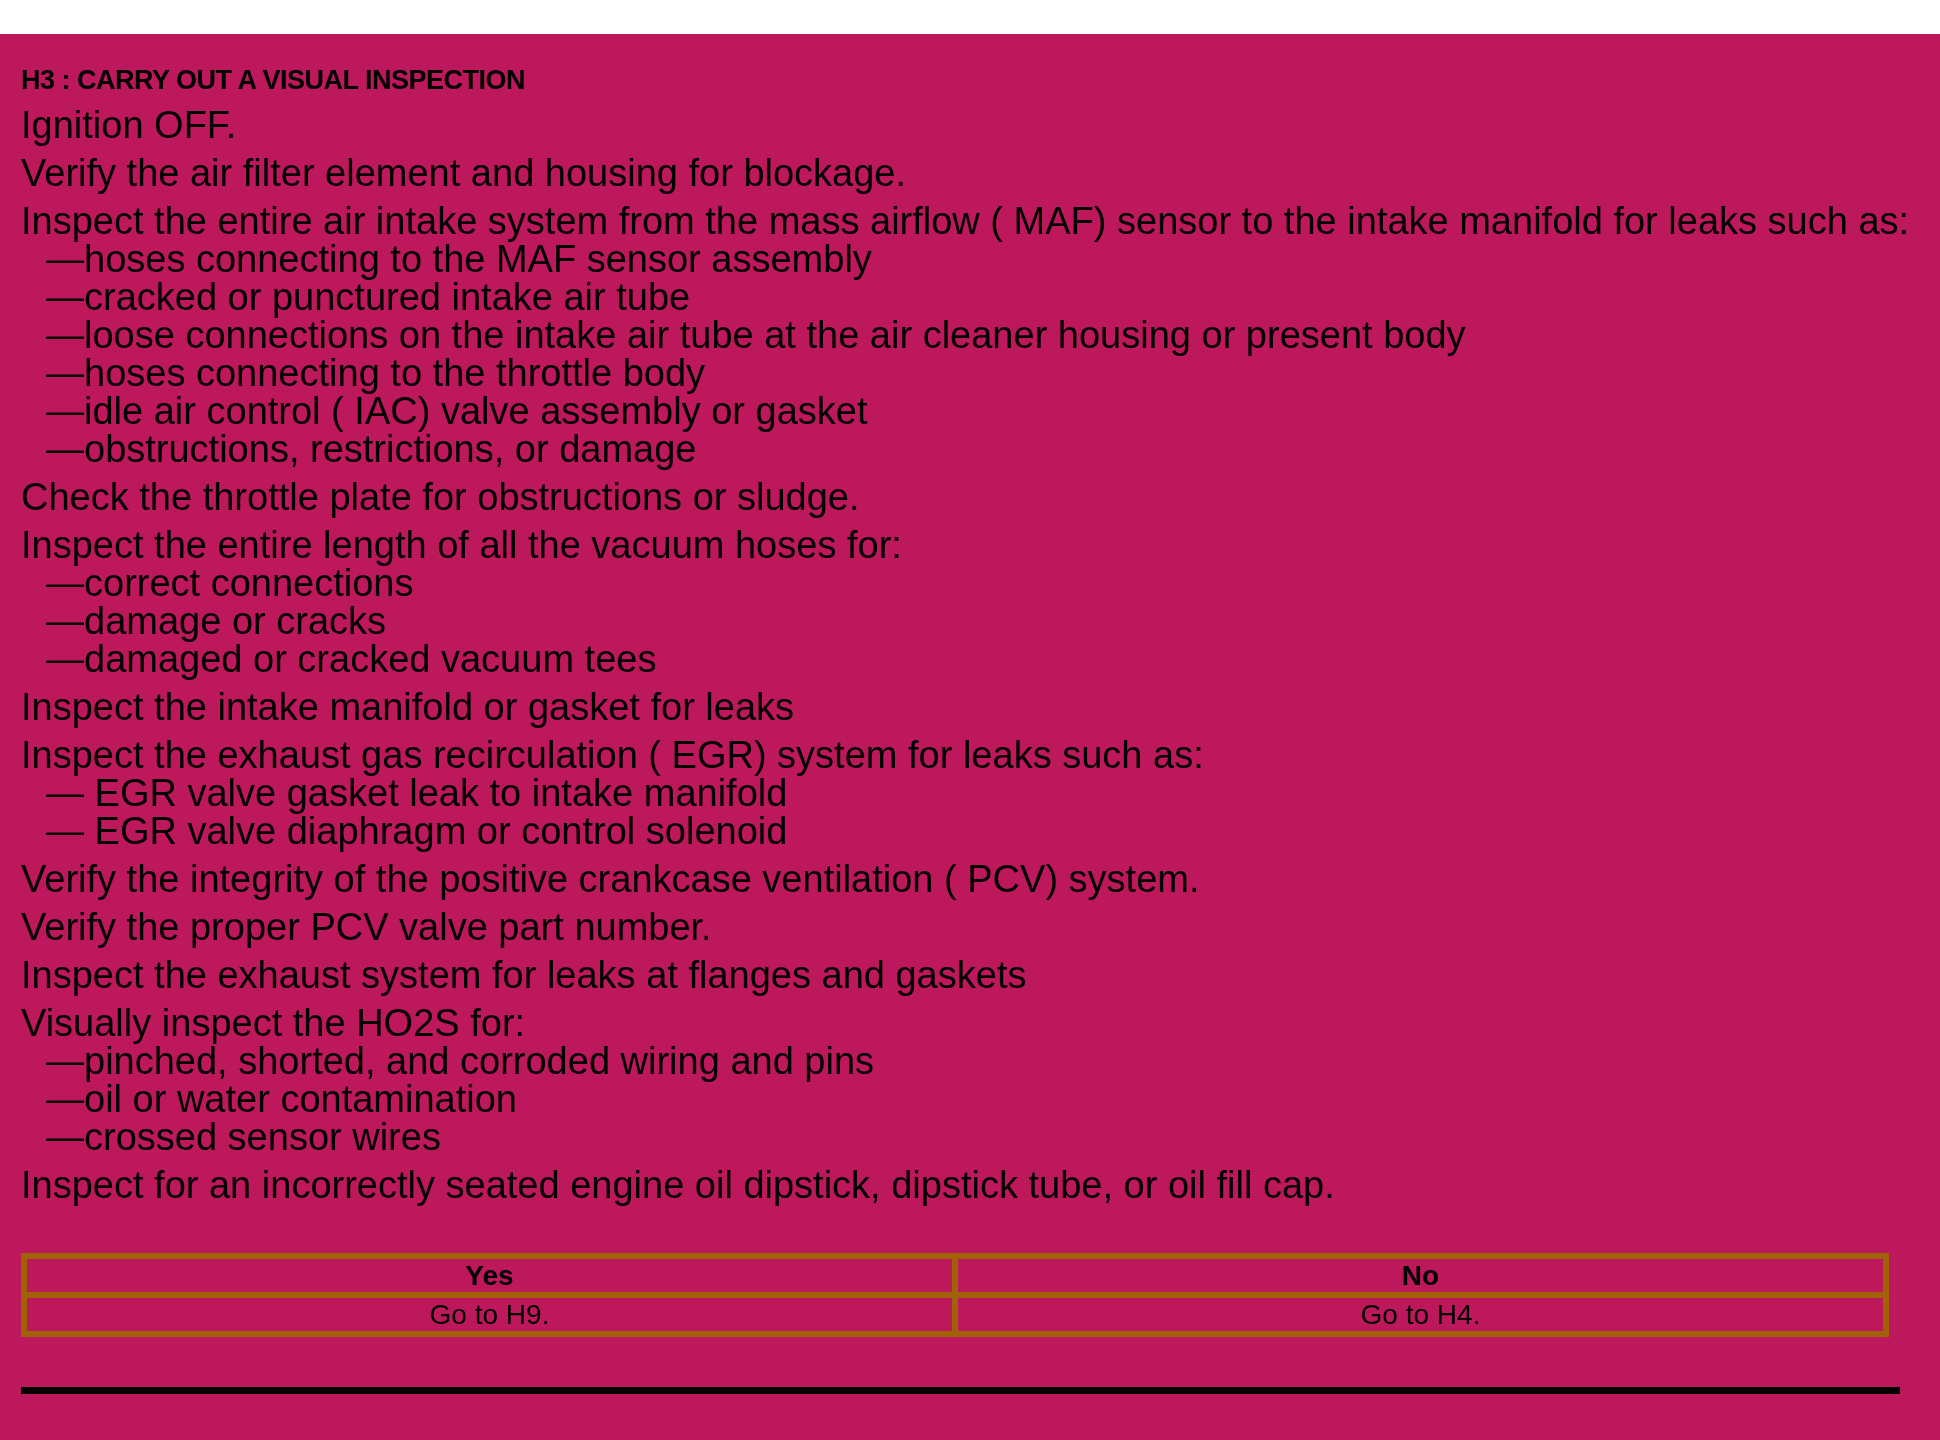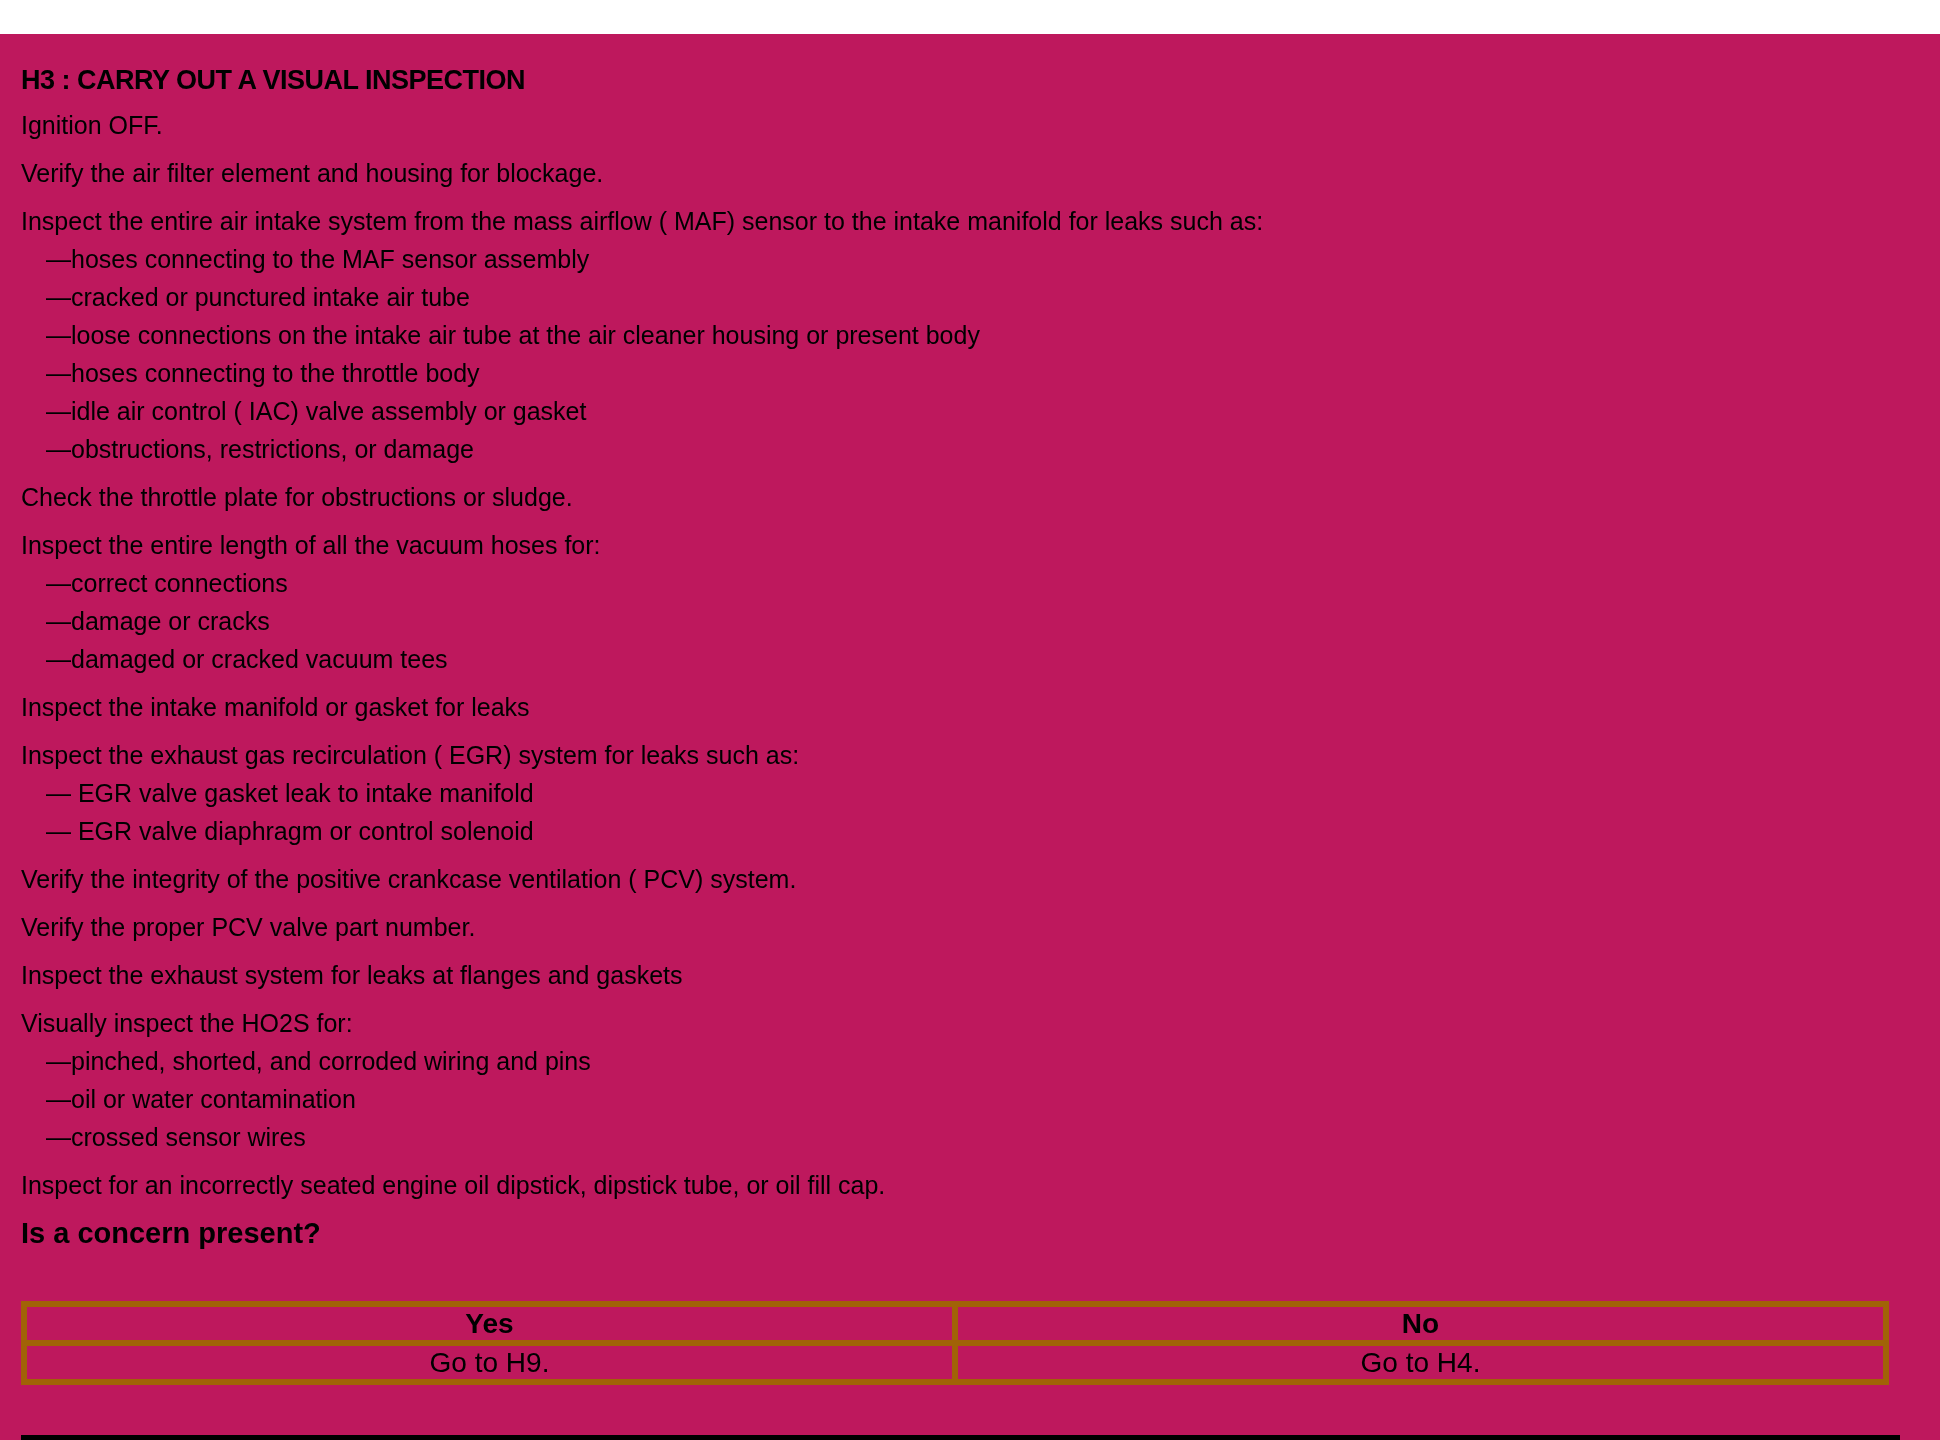--- a/index.html
+++ b/index.html
@@ -21,21 +21,21 @@
     padding: 30px 0 0 21px;
   }
   .doc-title {
     font-size: 27px;
     font-weight: bold;
     letter-spacing: -0.5px;
     line-height: 32px;
     white-space: nowrap;
   }
   .line {
-    font-size: 25px;
+    font-size: 38px;
     line-height: 38px;
     white-space: nowrap;
   }
   .para {
     margin-top: 10px;
   }
   .item {
     padding-left: 25px;
   }
   .question {
@@ -98,21 +98,20 @@
     <div class="line item">— EGR valve diaphragm or control solenoid</div>
     <div class="line para">Verify the integrity of the positive crankcase ventilation ( PCV) system.</div>
     <div class="line para">Verify the proper PCV valve part number.</div>
     <div class="line para">Inspect the exhaust system for leaks at flanges and gaskets</div>
     <div class="line para">Visually inspect the HO2S for:</div>
     <div class="line item">—pinched, shorted, and corroded wiring and pins</div>
     <div class="line item">—oil or water contamination</div>
     <div class="line item">—crossed sensor wires</div>
     <div class="line para">Inspect for an incorrectly seated engine oil dipstick, dipstick tube, or oil fill cap.</div>
 
-    <div class="question">Is a concern present?</div>
 
     <table class="decision">
       <tbody>
         <tr>
           <td class="hdr">Yes</td>
           <td class="hdr">No</td>
         </tr>
         <tr>
           <td>Go to H9.</td>
           <td>Go to H4.</td>

